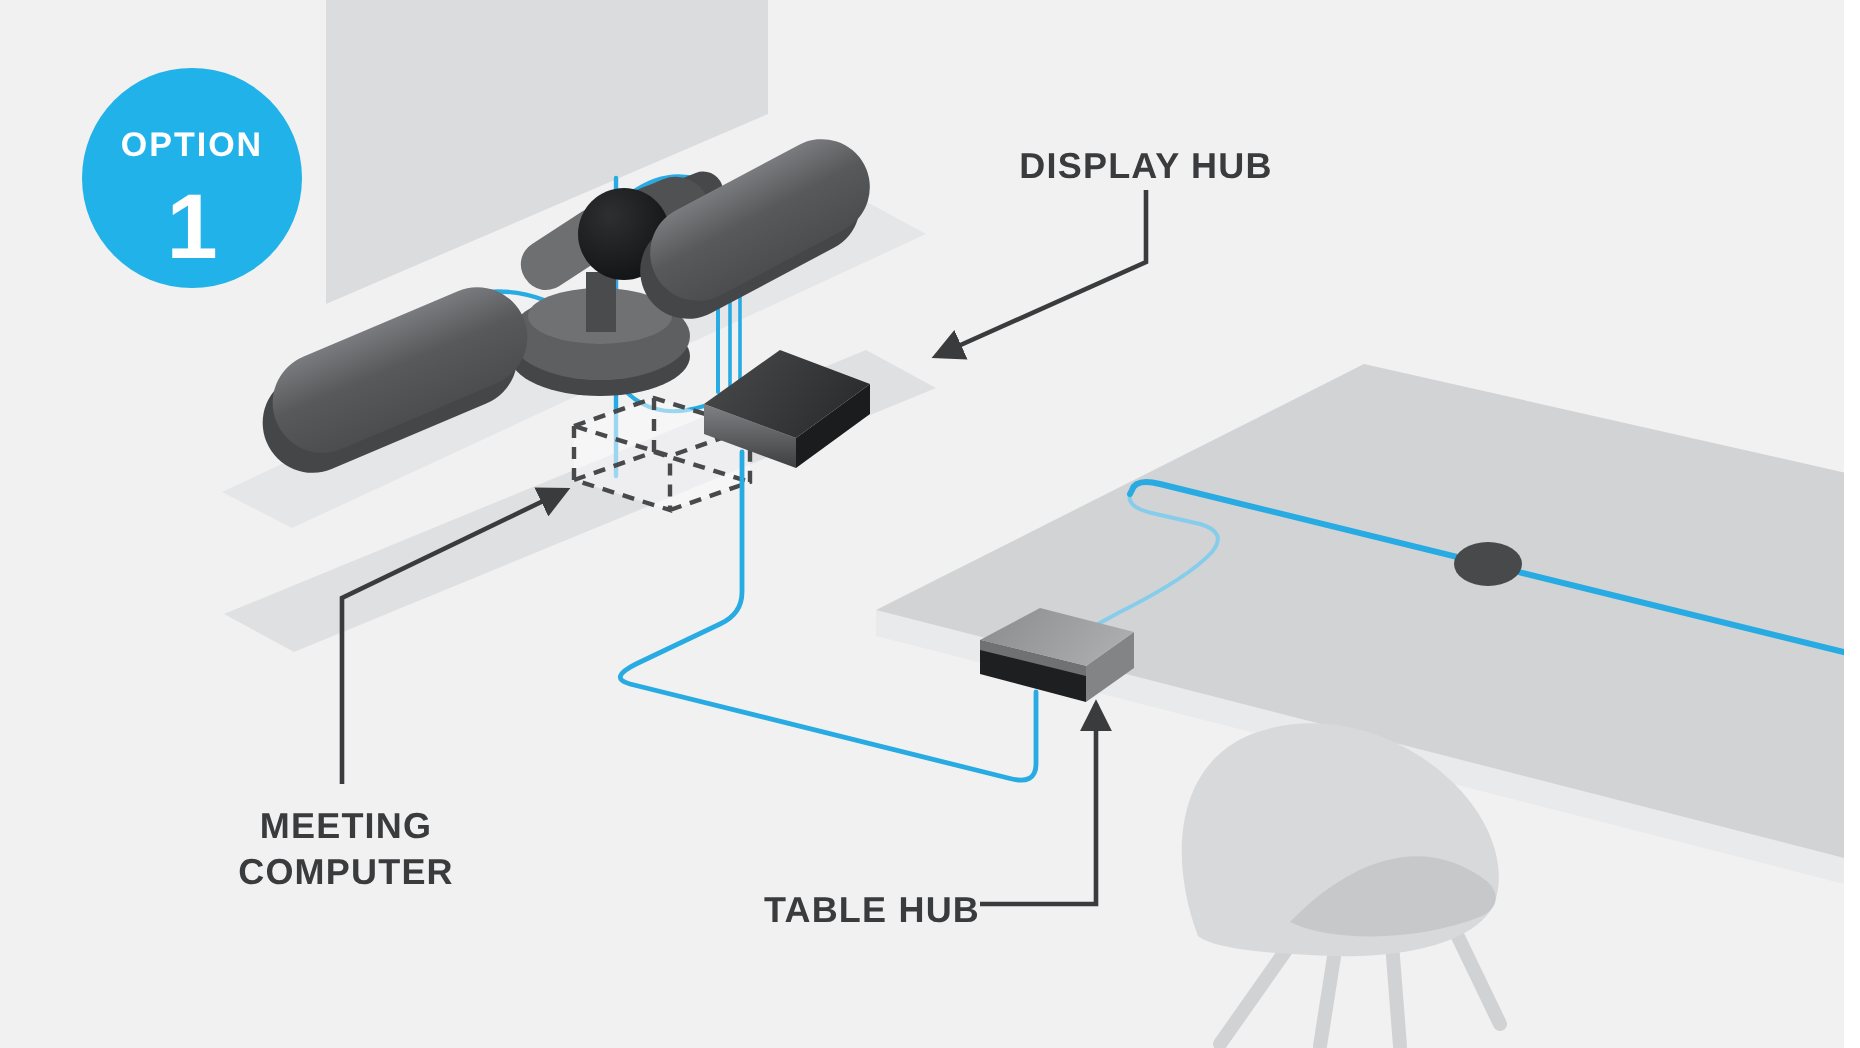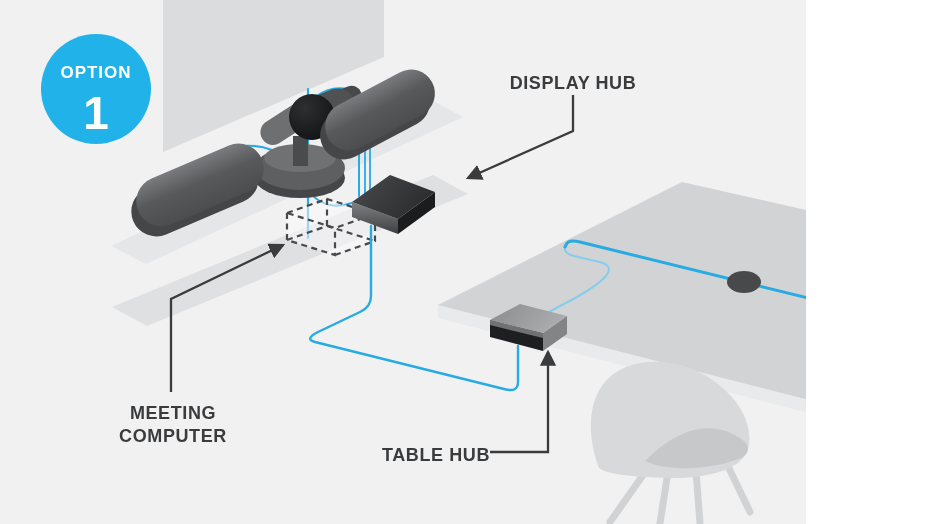--- a/index.html
+++ b/index.html
@@ -1,16 +1,16 @@
 <!DOCTYPE html>
 <html><head>
 <meta charset="utf-8">
 <style>
   html,body{margin:0;padding:0;background:#fff;}
-  .stage{position:relative;width:806px;height:524px;overflow:hidden;background:#f1f1f2;
+  .stage{position:relative;width:922px;height:524px;overflow:hidden;background:#f1f1f2;
          font-family:"Liberation Sans",sans-serif;}
   svg{position:absolute;left:0;top:0;display:block;}
   .lbl{font-family:"Liberation Sans",sans-serif;font-weight:700;font-size:18px;
        fill:#3a3b3d;letter-spacing:0.6px;text-anchor:middle;}
   .badge-lbl{font-family:"Liberation Sans",sans-serif;font-weight:700;font-size:17px;
        fill:#ffffff;letter-spacing:1px;text-anchor:middle;}
   .badge-num{font-family:"Liberation Sans",sans-serif;font-weight:700;font-size:46px;
        fill:#ffffff;text-anchor:middle;}
   .cable{fill:none;stroke-linecap:round;stroke-linejoin:round;}
   .arrow{fill:none;stroke:#3a3b3d;stroke-width:2.3;stroke-linejoin:miter;}

